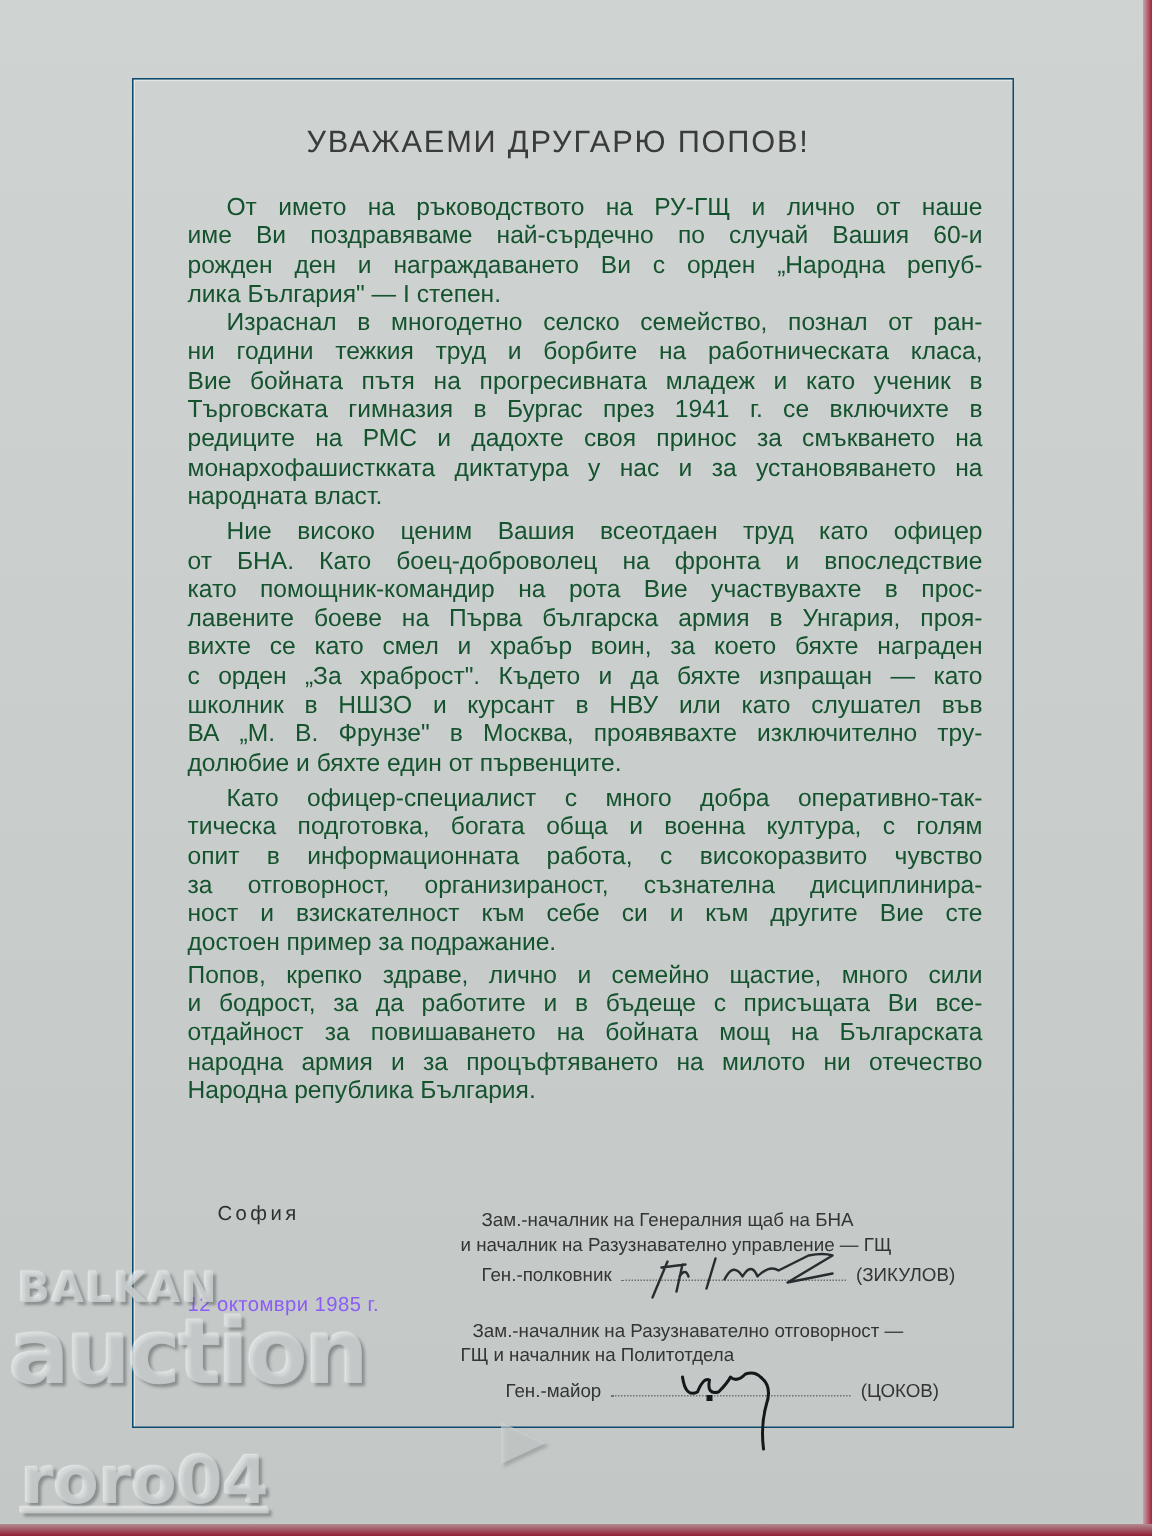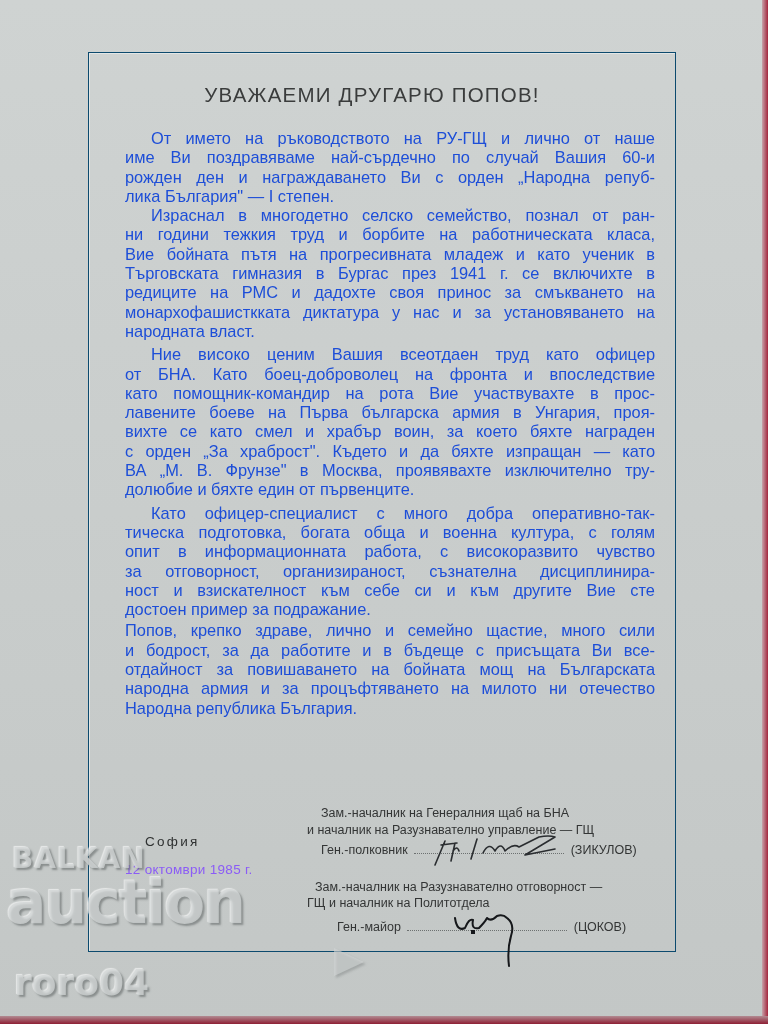--- a/index.html
+++ b/index.html
@@ -53,21 +53,21 @@
       padding-right: 20px;
       box-sizing: border-box;
     }
     .body-text {
       position: absolute;
       left: 36px;
       top: 76px;
       width: 530px;
       font-size: 16.4px;
       line-height: 19.3px;
-      color: #1d4ed8;
+      color: #14532d;
     }
     .body-text p {
       margin: 0;
       text-align: justify;
       text-align-last: left;
     }
     .line {
       display: block;
       white-space: nowrap;
       text-align: justify;
@@ -82,21 +82,21 @@
     .sig-block {
       position: absolute;
       font-size: 12.5px;
       color: #333535;
       line-height: 17px;
       white-space: nowrap;
     }
     .city {
       position: absolute;
       left: 56px;
-      top: 781px;
+      top: 748px;
       font-size: 13.5px;
       letter-spacing: 2.3px;
       color: #2f3131;
     }
     .date {
       position: absolute;
       left: 8px;
       top: 809px;
       font-size: 13.5px;
       color: #8b5cf6;
@@ -128,21 +128,22 @@
     .wm-auction {
       left: 6px;
       top: 852px;
       font-size: 60px;
       letter-spacing: -2px;
       line-height: 100px;
     }
     .wm-user {
       left: 14px;
       top: 962px;
-      font-size: 36px;
+      font-size: 44px;
+      text-decoration: underline;
     }
     .wm-arrow {
       position: absolute;
       left: 334px;
       top: 948px;
       width: 0;
       height: 0;
       border-left: 30px solid rgba(210, 214, 213, 0.6);
       border-top: 14px solid transparent;
       border-bottom: 14px solid transparent;
@@ -178,20 +179,21 @@
       <span class="line last">народната власт.</span>
     </p>
 
     <p style="margin-top:4px;">
       <span class="line indent">Ние високо ценим Вашия всеотдаен труд като офицер</span>
       <span class="line">от БНА. Като боец-доброволец на фронта и впоследствие</span>
       <span class="line">като помощник-командир на рота Вие участвувахте в прос-</span>
       <span class="line">лавените боеве на Първа българска армия в Унгария, проя-</span>
       <span class="line">вихте се като смел и храбър воин, за което бяхте награден</span>
       <span class="line">с орден „За храброст". Където и да бяхте изпращан — като</span>
+      <span class="line">школник в НШЗО и курсант в НВУ или като слушател във</span>
       <span class="line">ВА „М. В. Фрунзе" в Москва, проявявахте изключително тру-</span>
       <span class="line last">долюбие и бяхте един от първенците.</span>
     </p>
 
     <p style="margin-top:4px;">
       <span class="line indent">Като офицер-специалист с много добра оперативно-так-</span>
       <span class="line">тическа подготовка, богата обща и военна култура, с голям</span>
       <span class="line">опит в информационната работа, с високоразвито чувство</span>
       <span class="line">за отговорност, организираност, съзнателна дисциплинира-</span>
       <span class="line">ност и взискателност към себе си и към другите Вие сте</span>

